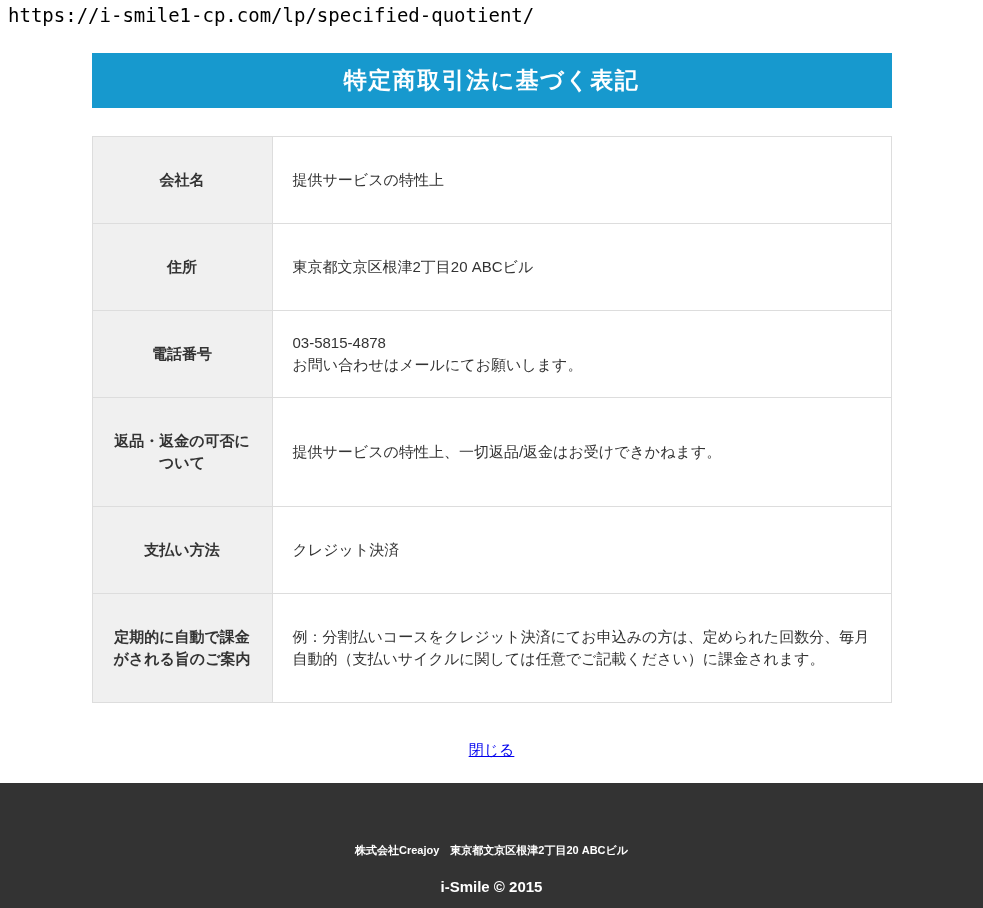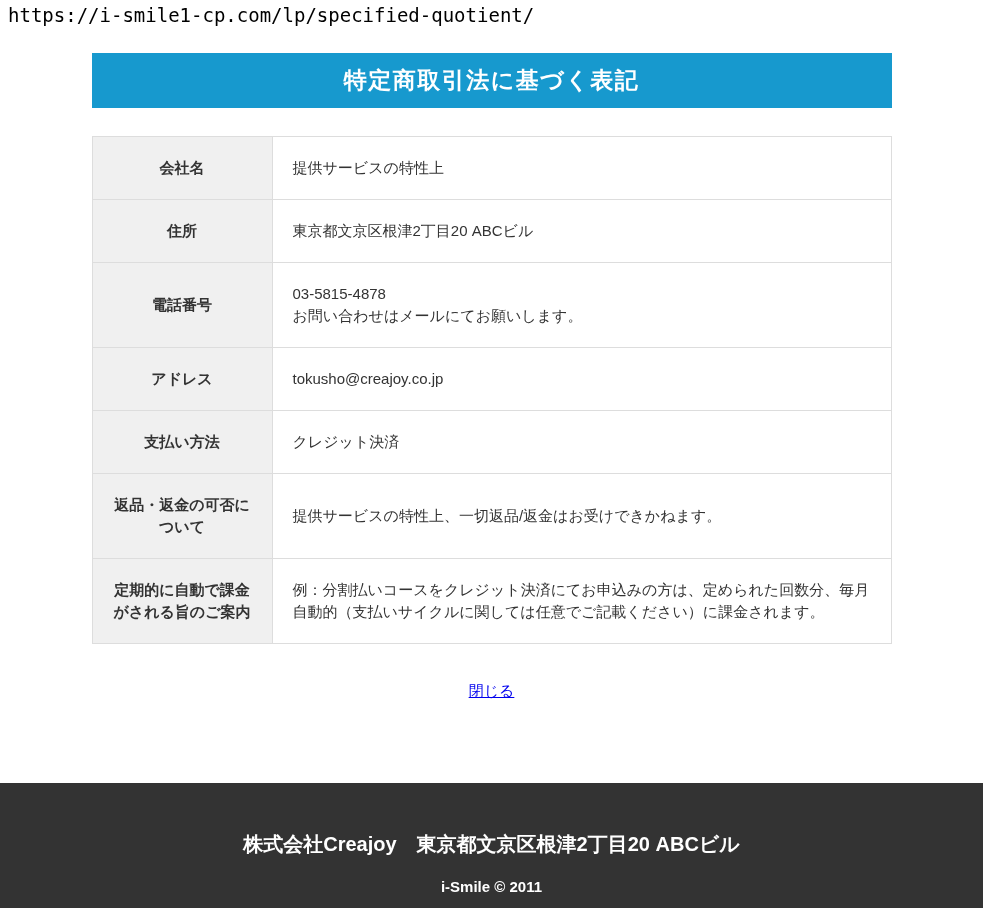--- a/index.html
+++ b/index.html
@@ -53,21 +53,21 @@
   }
   table.tokusho th{
     width:180px;
     background:var(--label-cell-bg);
     border:1px solid var(--table-border);
     font-size:15px;
     font-weight:700;
     line-height:22px;
     text-align:center;
     vertical-align:middle;
-    padding:20px 16px;
+    padding:32px 16px;
     color:var(--text);
   }
   table.tokusho td{
     border:1px solid var(--table-border);
     background:#ffffff;
     font-size:15px;
     font-weight:400;
     line-height:22px;
     text-align:left;
     vertical-align:middle;
@@ -87,23 +87,23 @@
     position:absolute;
     left:0;
     bottom:0;
     width:100%;
     height:125px;
     background:var(--footer-bg);
     color:var(--footer-text);
     text-align:center;
   }
   .footer-line1{
-    margin:4px;
+    margin:16px;
     padding-top:44px;
-    font-size:20px;
+    font-size:11px;
     font-weight:700;
   }
   .footer-line2{
     margin:20px 0 0;
     font-size:15px;
     font-weight:700;
   }
 </style>
 </head>
 <body>
@@ -125,42 +125,38 @@
     <th>住所</th>
     <td>東京都文京区根津2丁目20 ABCビル</td>
   </tr>
 
 
   <tr>
     <th>電話番号</th>
     <td>03-5815-4878<br>お問い合わせはメールにてお願いします。</td>
   </tr>
 
+
   <tr>
-    <th>アドレス</th>
-    <td>tokusho@creajoy.co.jp</td>
+    <th>返品・返金の可否について</th>
+    <td>提供サービスの特性上、一切返品/返金はお受けできかねます。</td>
   </tr>
 
   <tr>
     <th>支払い方法</th>
     <td>クレジット決済</td>
-  </tr>
-
-  <tr>
-    <th>返品・返金の可否について</th>
-    <td>提供サービスの特性上、一切返品/返金はお受けできかねます。</td>
   </tr>
 
   <tr>
     <th>定期的に自動で課金がされる旨のご案内</th>
     <td>例：分割払いコースをクレジット決済にてお申込みの方は、定められた回数分、毎月自動的（支払いサイクルに関しては任意でご記載ください）に課金されます。</td>
   </tr>
 </tbody>
 </table>
 
 <div class="close-wrap">
   <a href="#" class="close-link">閉じる</a>
 </div>
 
 <footer class="site-footer">
   <p class="footer-line1">株式会社Creajoy　東京都文京区根津2丁目20 ABCビル</p>
-  <p class="footer-line2">i-Smile © 2011</p>
+  <p class="footer-line2">i-Smile © 2015</p>
 </footer>
 
 </body></html>

